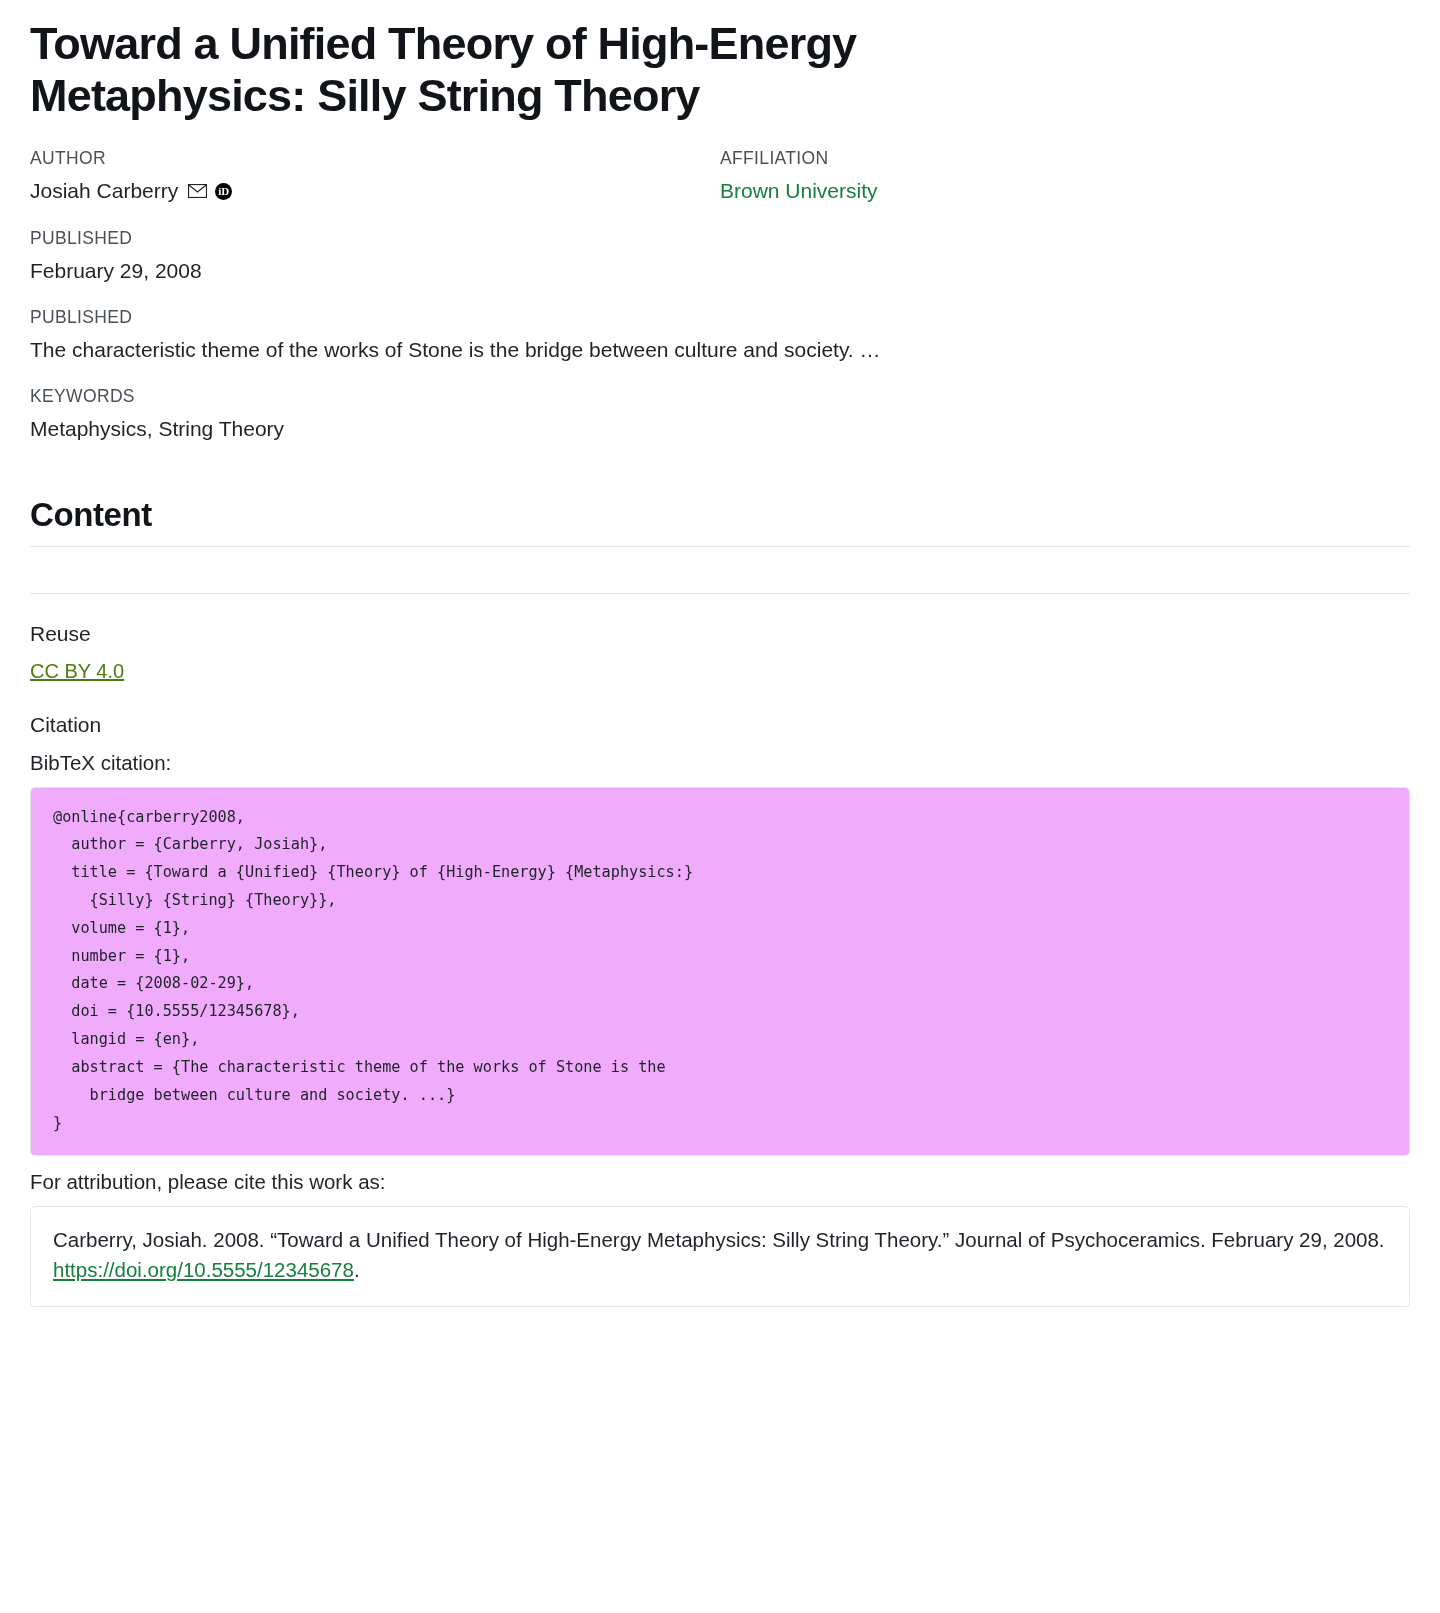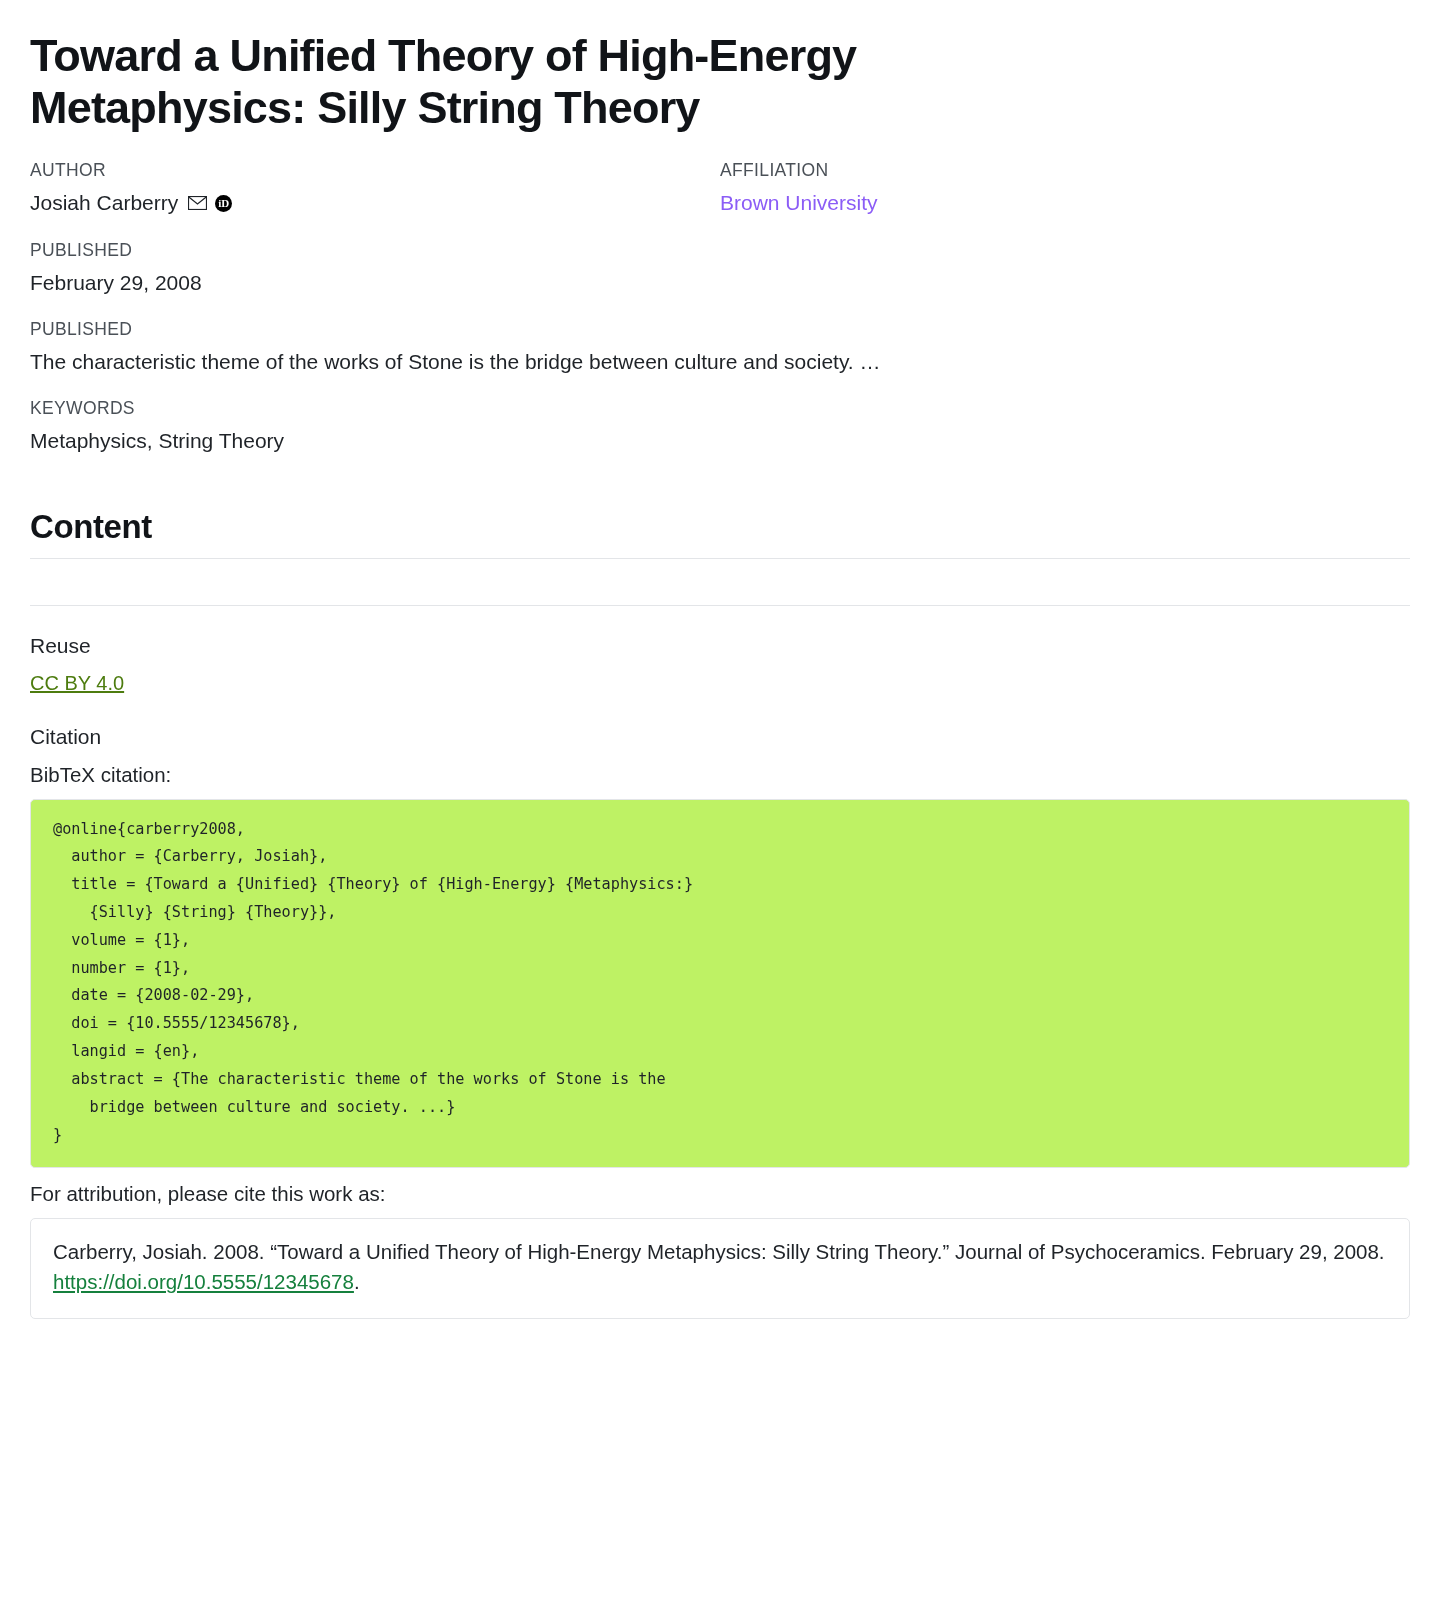--- a/index.html
+++ b/index.html
@@ -9,21 +9,21 @@
     background: #ffffff;
     color: #1f2328;
     font-family: "Liberation Sans", sans-serif;
   }
   body {
     width: 1440px;
     min-height: 1613px;
     -webkit-font-smoothing: antialiased;
   }
   .page {
-    padding: 30px 30px 20px 30px;
+    padding: 18px 30px 20px 30px;
     width: 1440px;
   }
 
   
   .doc-title {
     font-size: 45px;
     line-height: 1.16;
     font-weight: 700;
     letter-spacing: -0.8px;
     margin: 0 0 26px 0;
@@ -45,21 +45,21 @@
     letter-spacing: 0.35px;
     margin-bottom: 8px;
     font-weight: 400;
   }
   .meta-value {
     font-size: 21px;
     color: #1f2328;
     line-height: 1.3;
   }
   .meta-value a, .link {
-    color: #8b5cf6;
+    color: #15803d;
     text-decoration: none;
   }
 
   .author-line {
     display: flex;
     align-items: center;
     gap: 8px;
   }
   .icon-mail {
     display: inline-block;
@@ -117,21 +117,21 @@
     font-size: 20.5px;
     color: #1f2328;
     margin: 14px 0 12px 0;
   }
 
   .code-box {
     border: 1px solid #e3e5e8;
     border-radius: 5px;
     padding: 16px 22px 18px 22px;
     margin: 12px 0 0 0;
-    background: #bef264;
+    background: #f0abfc;
     overflow-x: auto;
   }
   pre.bibtex {
     margin: 0;
     font-family: "DejaVu Sans Mono", monospace;
     font-size: 15.2px;
     line-height: 1.83;
     color: #1f2328;
     white-space: pre;
   }

